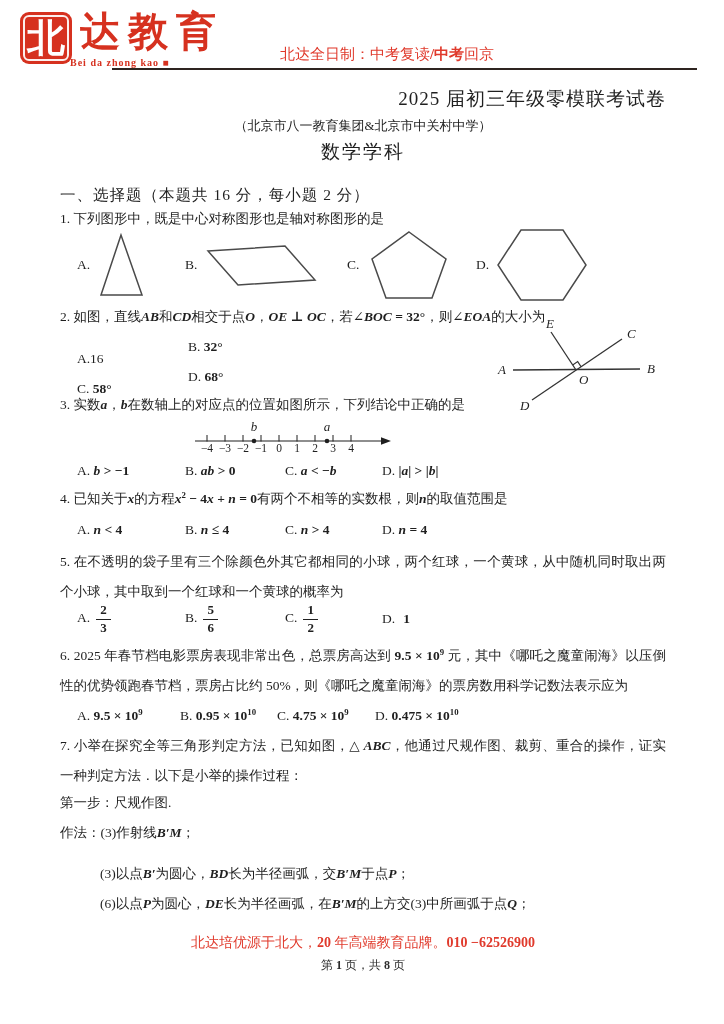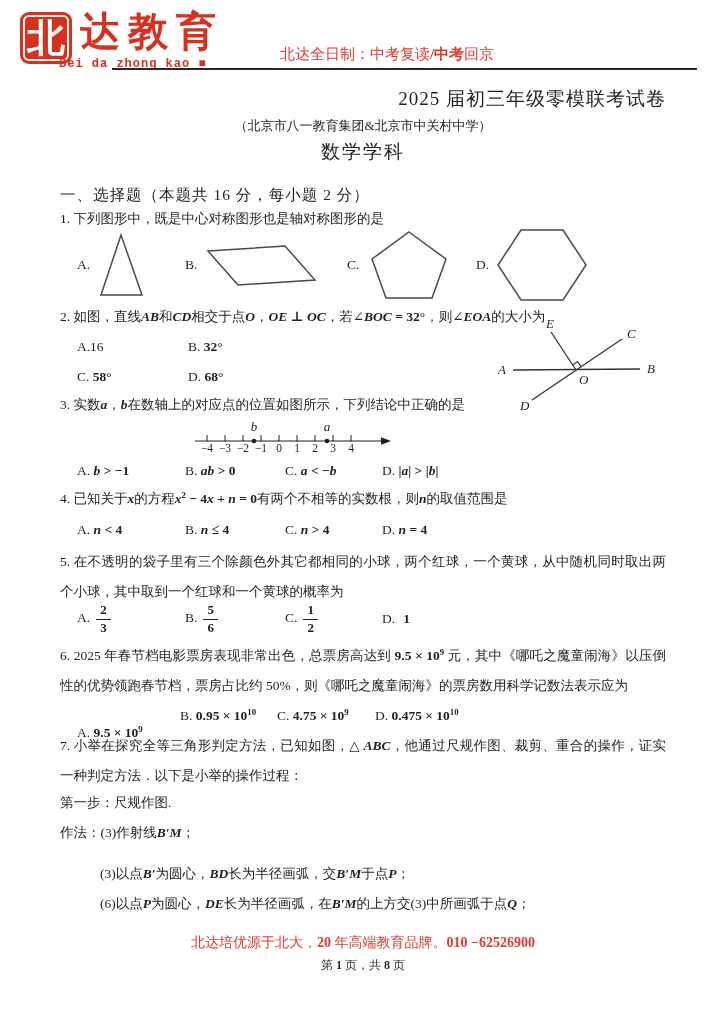--- a/index.html
+++ b/index.html
@@ -10,43 +10,43 @@
   }
   
   .seal { position:absolute; left:20px; top:12px; width:52px; height:52px;
     background:#d6311f; border-radius:9px; }
   .seal-inner { position:absolute; inset:3px; border:2px solid rgba(255,255,255,.92);
     border-radius:6px; display:flex; align-items:center; justify-content:center; }
   .seal-char { color:#fff; font-size:38px; font-weight:bold; line-height:1;
     font-family:"Liberation Serif",serif; }
   .brand { position:absolute; left:80px; top:10px; color:#d6311f; font-weight:bold;
     font-size:40px; letter-spacing:8px; line-height:1.1; }
-  .tagline { position:absolute; left:59px; top:57px; color:#d6311f; font-weight:bold;
-    font-size:12px; letter-spacing:1px; font-family:Liberation Mono, monospace; }
+  .tagline { position:absolute; left:70px; top:57px; color:#d6311f; font-weight:bold;
+    font-size:10px; letter-spacing:1px; font-family:Liberation Serif, serif; }
   .slogan { position:absolute; left:232px; top:45px; width:310px; text-align:center;
     color:#e03a2c; font-size:15px; }
   .divider { position:absolute; left:112px; top:68px; width:585px; height:2px;
     background:#2e2420; }
   
   .content { position:absolute; left:60px; top:82px; width:606px; }
   .t1 { text-align:right; font-size:19px; letter-spacing:1px; margin-top:4px; height:26px; line-height:26px; }
   .t2 { text-align:center; font-size:13px; margin-top:4px; height:20px; line-height:20px; }
   .t3 { text-align:center; font-size:19px; letter-spacing:2px; margin-top:3px; height:26px; line-height:26px; }
   .sec { font-size:15.5px; letter-spacing:1px; margin-top:18px; height:24px; line-height:24px; }
   .row { font-size:13.5px; height:24px; line-height:24px; }
   .para { font-size:13.5px; line-height:30px; text-align:justify; }
   .r-i { font-style:italic; }
   .r-b { font-weight:bold; }
   .r-sup { vertical-align:super; font-size:0.65em; line-height:0; }
   
   .opts { display:flex; padding-left:17px; font-size:13.5px; height:24px; line-height:24px; }
   .opts .c1 { width:108px; } .opts .c2 { width:100px; } .opts .c3 { width:97px; }
-  .opts-tight .c1 { width:103px;margin-top:17px; } .opts-tight .c2 { width:97px; } .opts-tight .c3 { width:98px; }
+  .opts-tight .c1 { width:103px; } .opts-tight .c2 { width:97px; } .opts-tight .c3 { width:98px; }
   .opts2 { display:flex; padding-left:17px; font-size:13.5px; height:24px; line-height:24px; }
-  .opts2 .c1 { width:111px; }
+  .opts2 .c1 { width:111px;margin-top:12px; }
   
   .shapes { display:flex; align-items:center; height:68px; margin-top:0; font-size:13.5px; }
   .shapes svg { display:block; }
   .shp-label { width:20px; }
   
   .fr-opts { display:flex; padding-left:17px; font-size:13.5px; height:40px; margin-top:-8px; align-items:center; }
   .fr-opts .c1 { width:108px; } .fr-opts .c2 { width:100px; } .fr-opts .c3 { width:97px; }
   .frac { display:inline-block; vertical-align:middle; text-align:center; font-weight:bold;
     font-size:13px; line-height:1.25; margin-left:6px; }
   .frac .num { display:block; border-bottom:1.3px solid #1f1f1f; padding:0 4px; }

